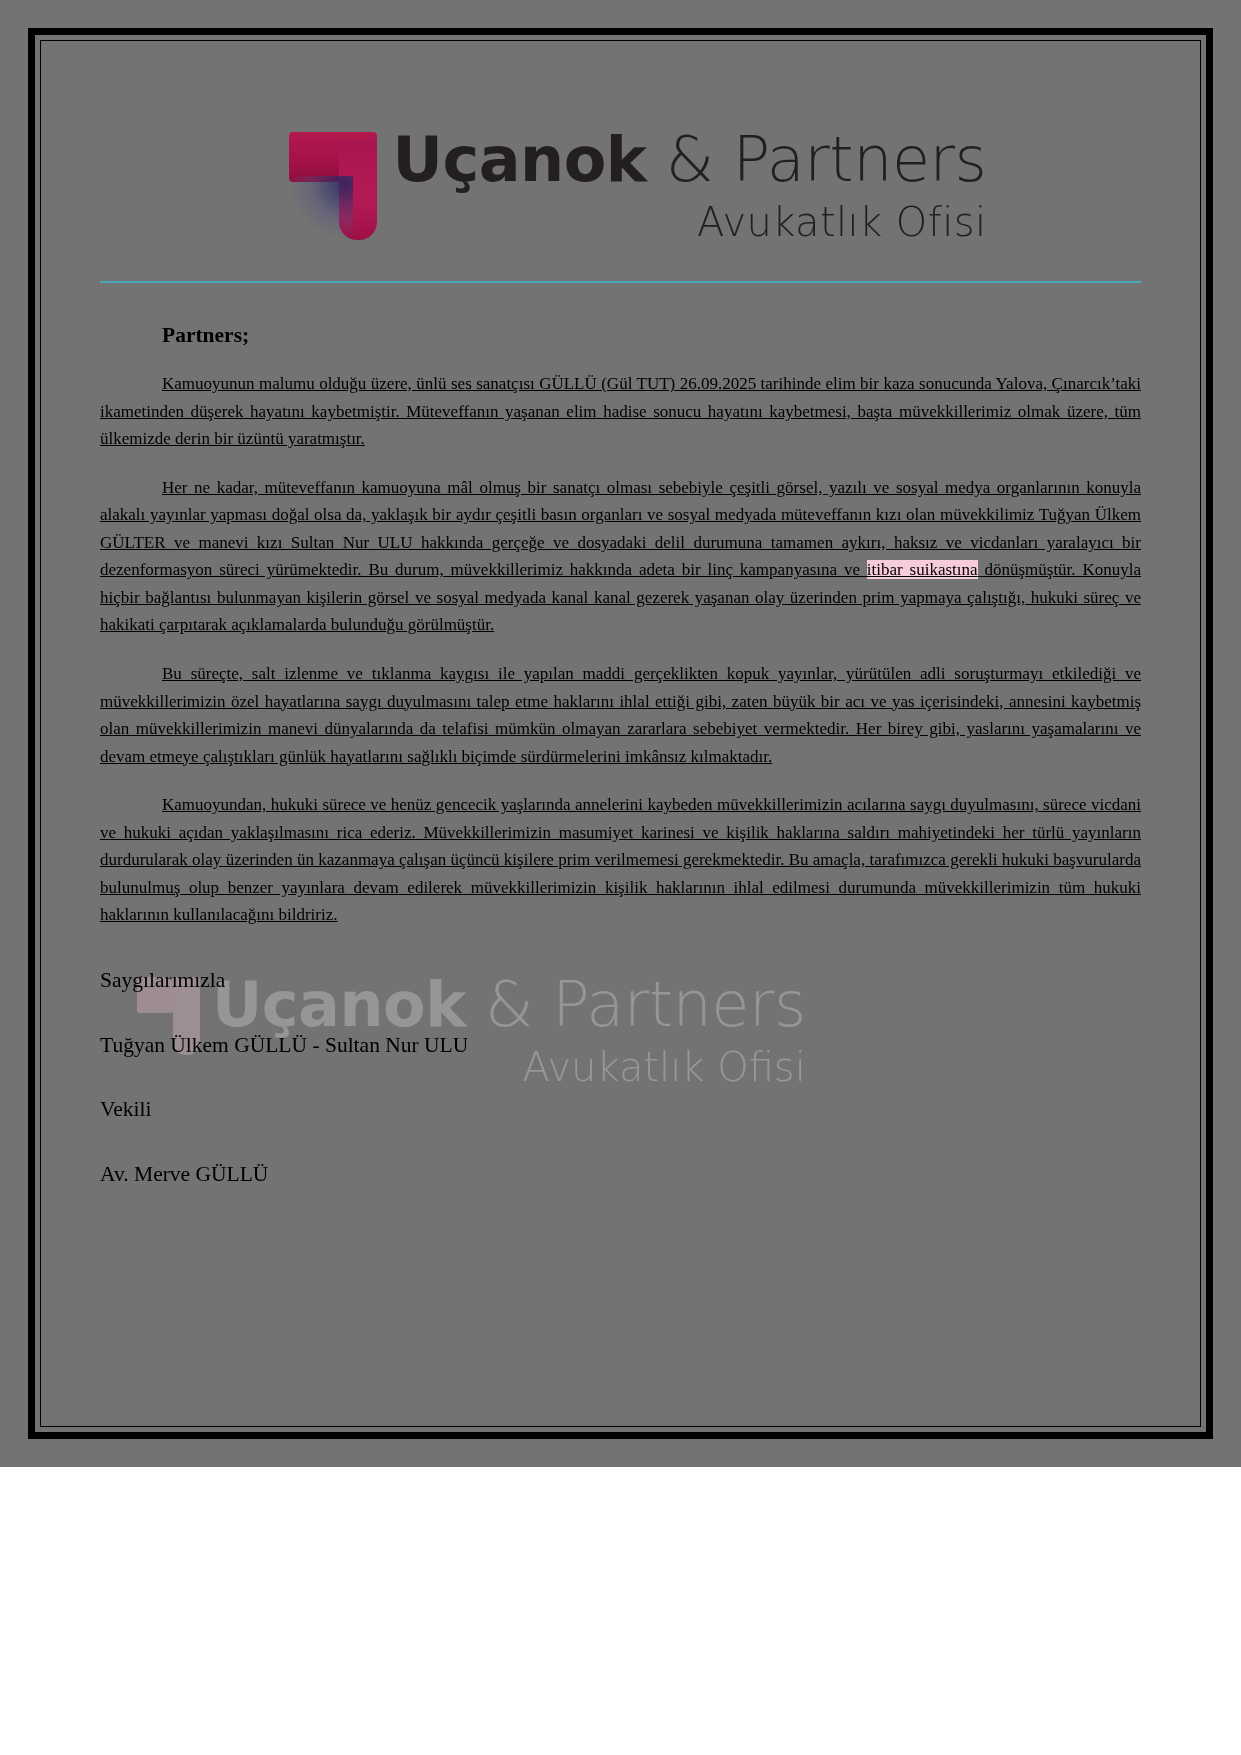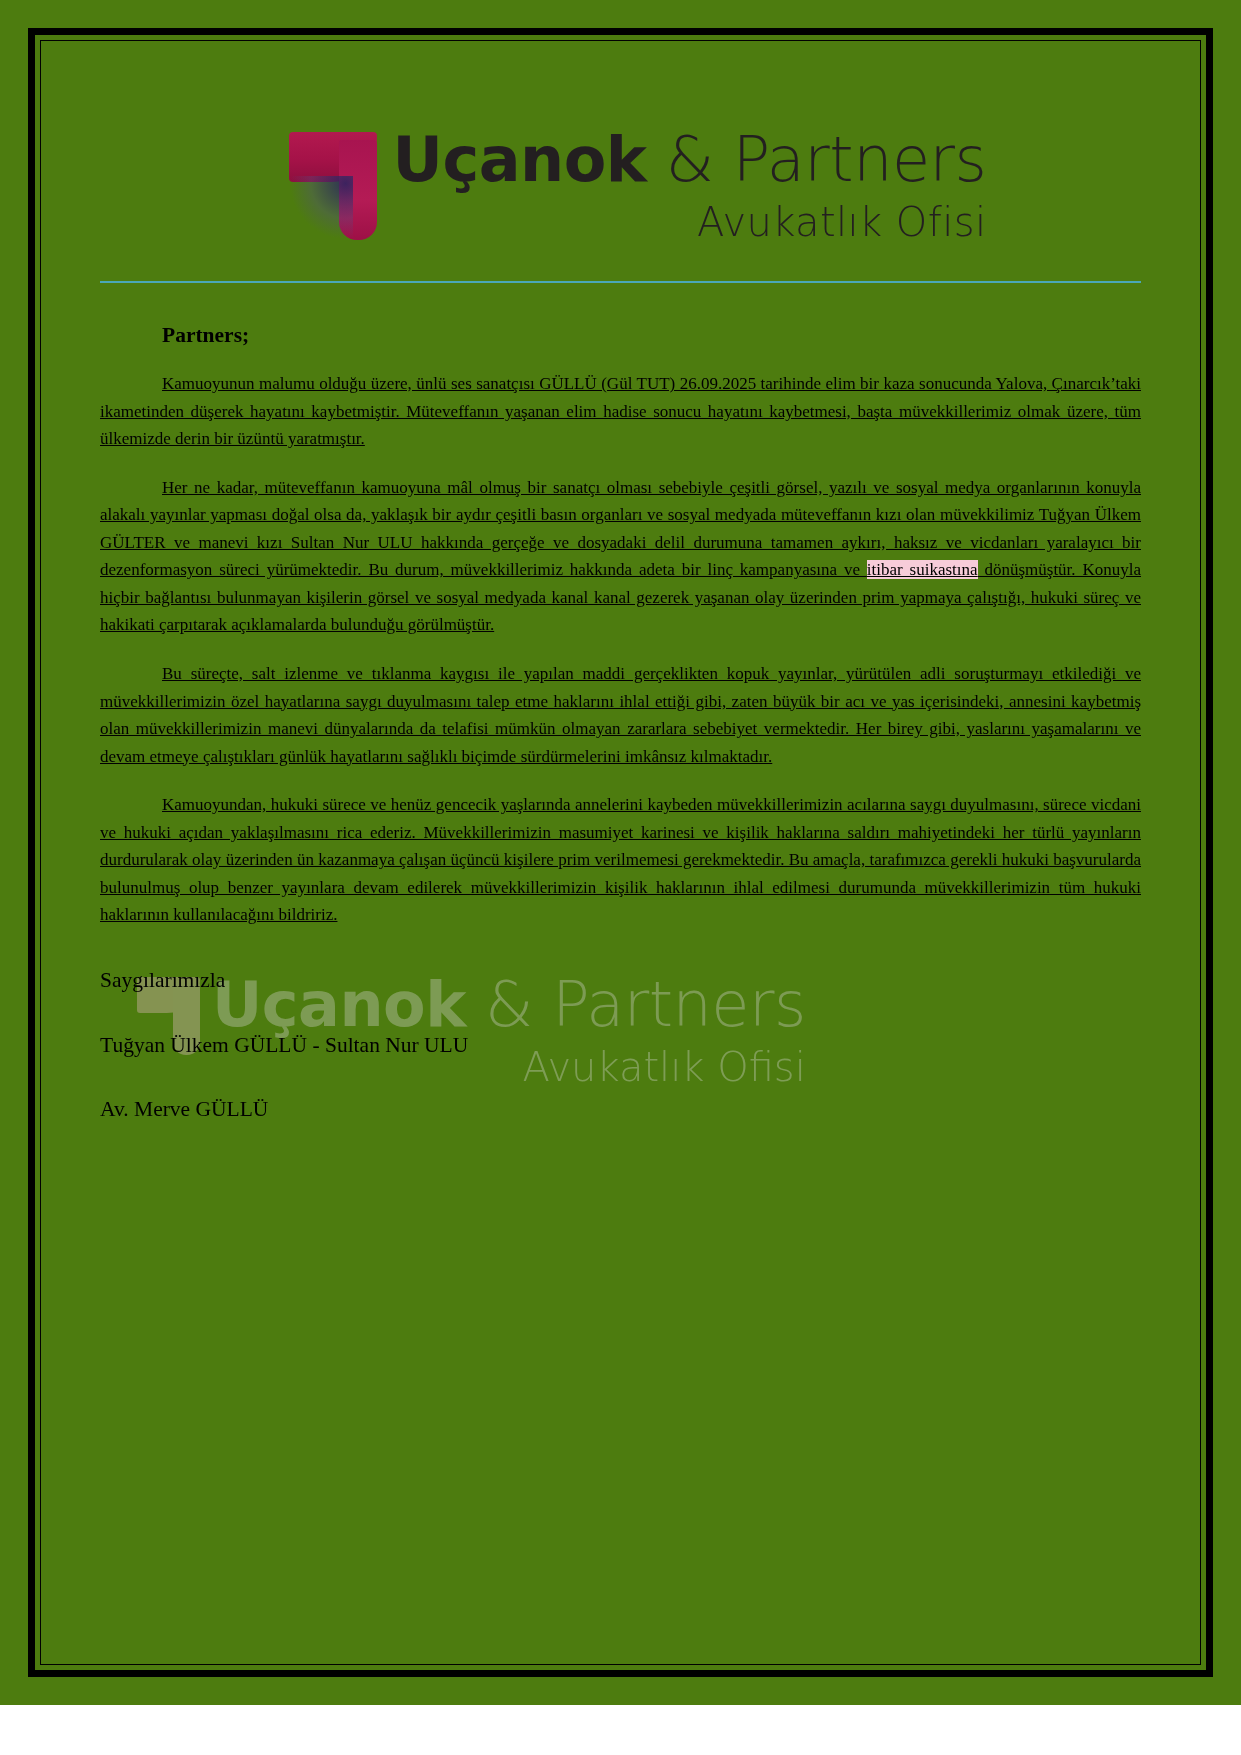--- a/index.html
+++ b/index.html
@@ -6,22 +6,22 @@
     margin: 0;
     padding: 0;
     background: #ffffff;
   }
   body {
     font-family: "Liberation Serif", "DejaVu Serif", serif;
   }
   .page {
     position: relative;
     width: 1241px;
-    height: 1705px;
-    background: #4d7c0f;
+    height: 1467px;
+    background: #737373;
     box-sizing: border-box;
     overflow: hidden;
   }
 
   
   .frame-outer {
     position: absolute;
     left: 28px;
     top: 28px;
     right: 28px;
@@ -273,17 +273,18 @@
 
       <p class="para">Bu süreçte, salt izlenme ve tıklanma kaygısı ile yapılan maddi gerçeklikten kopuk yayınlar, yürütülen adli soruşturmayı etkilediği ve müvekkillerimizin özel hayatlarına saygı duyulmasını talep etme haklarını ihlal ettiği gibi, zaten büyük bir acı ve yas içerisindeki, annesini kaybetmiş olan müvekkillerimizin manevi dünyalarında da telafisi mümkün olmayan zararlara sebebiyet vermektedir. Her birey gibi, yaslarını yaşamalarını ve devam etmeye çalıştıkları günlük hayatlarını sağlıklı biçimde sürdürmelerini imkânsız kılmaktadır.</p>
 
       <p class="para">Kamuoyundan, hukuki sürece ve henüz gencecik yaşlarında annelerini kaybeden müvekkillerimizin acılarına saygı duyulmasını, sürece vicdani ve hukuki açıdan yaklaşılmasını rica ederiz. Müvekkillerimizin masumiyet karinesi ve kişilik haklarına saldırı mahiyetindeki her türlü yayınların durdurularak olay üzerinden ün kazanmaya çalışan üçüncü kişilere prim verilmemesi gerekmektedir. Bu amaçla, tarafımızca gerekli hukuki başvurularda bulunulmuş olup benzer yayınlara devam edilerek müvekkillerimizin kişilik haklarının ihlal edilmesi durumunda müvekkillerimizin tüm hukuki haklarının kullanılacağını bildririz.</p>
 
     </div>
 
     <div class="signature">
       <div class="sig-line">Saygılarımızla</div>
       <div class="sig-line sig-names">Tuğyan Ülkem GÜLLÜ - Sultan Nur ULU</div>
+      <div class="sig-line sig-vekili">Vekili</div>
       <div class="sig-line sig-av">Av. Merve GÜLLÜ</div>
     </div>
 
   </div>
 </div>
 
 </body></html>

